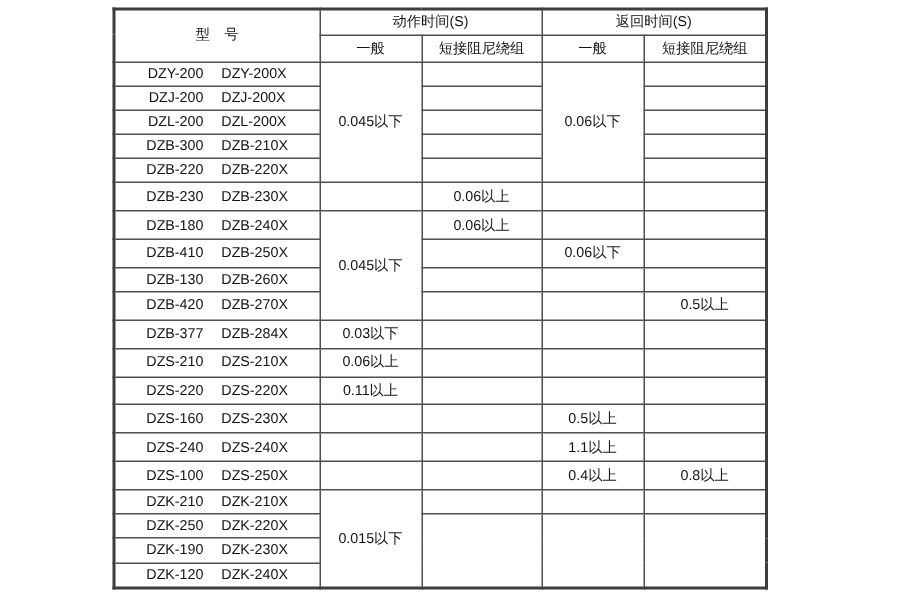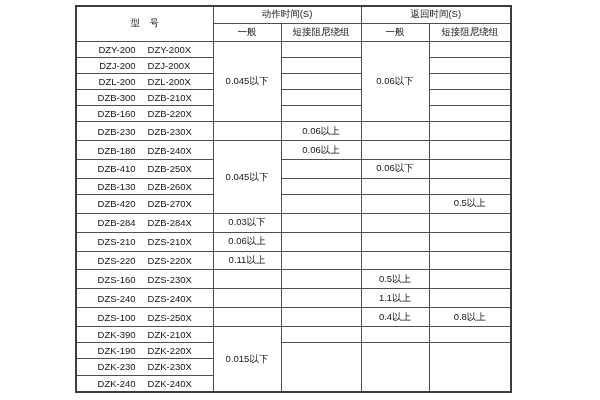--- a/index.html
+++ b/index.html
@@ -87,21 +87,21 @@
               <span>DZB-300</span>
               <span>DZB-210X</span>
             </div>
           </td>
           <td rowspan="1"></td>
           <td rowspan="1"></td>
         </tr>
         <tr>
           <td>
             <div class="mrow">
-              <span>DZB-160</span>
+              <span>DZB-220</span>
               <span>DZB-220X</span>
             </div>
           </td>
           <td rowspan="1"></td>
           <td rowspan="1"></td>
         </tr>
         <tr>
           <td>
             <div class="mrow">
               <span>DZB-230</span>
@@ -154,21 +154,21 @@
               <span>DZB-270X</span>
             </div>
           </td>
           <td rowspan="1"></td>
           <td rowspan="1"></td>
           <td rowspan="1">0.5以上</td>
         </tr>
         <tr>
           <td>
             <div class="mrow">
-              <span>DZB-284</span>
+              <span>DZB-377</span>
               <span>DZB-284X</span>
             </div>
           </td>
           <td rowspan="1">0.03以下</td>
           <td rowspan="1"></td>
           <td rowspan="1"></td>
           <td rowspan="1"></td>
         </tr>
         <tr>
           <td>
@@ -226,51 +226,51 @@
             </div>
           </td>
           <td rowspan="1"></td>
           <td rowspan="1"></td>
           <td rowspan="1">0.4以上</td>
           <td rowspan="1">0.8以上</td>
         </tr>
         <tr>
           <td>
             <div class="mrow">
-              <span>DZK-390</span>
+              <span>DZK-210</span>
               <span>DZK-210X</span>
             </div>
           </td>
           <td rowspan="4">0.015以下</td>
           <td rowspan="1"></td>
           <td rowspan="1"></td>
           <td rowspan="1"></td>
         </tr>
         <tr>
           <td>
             <div class="mrow">
-              <span>DZK-190</span>
+              <span>DZK-250</span>
               <span>DZK-220X</span>
             </div>
           </td>
           <td rowspan="3"></td>
           <td rowspan="3"></td>
           <td rowspan="3"></td>
         </tr>
         <tr>
           <td>
             <div class="mrow">
-              <span>DZK-230</span>
+              <span>DZK-190</span>
               <span>DZK-230X</span>
             </div>
           </td>
         </tr>
         <tr>
           <td>
             <div class="mrow">
-              <span>DZK-240</span>
+              <span>DZK-120</span>
               <span>DZK-240X</span>
             </div>
           </td>
         </tr>
       </tbody>
   </table>
 </div>
 
 </body></html>

